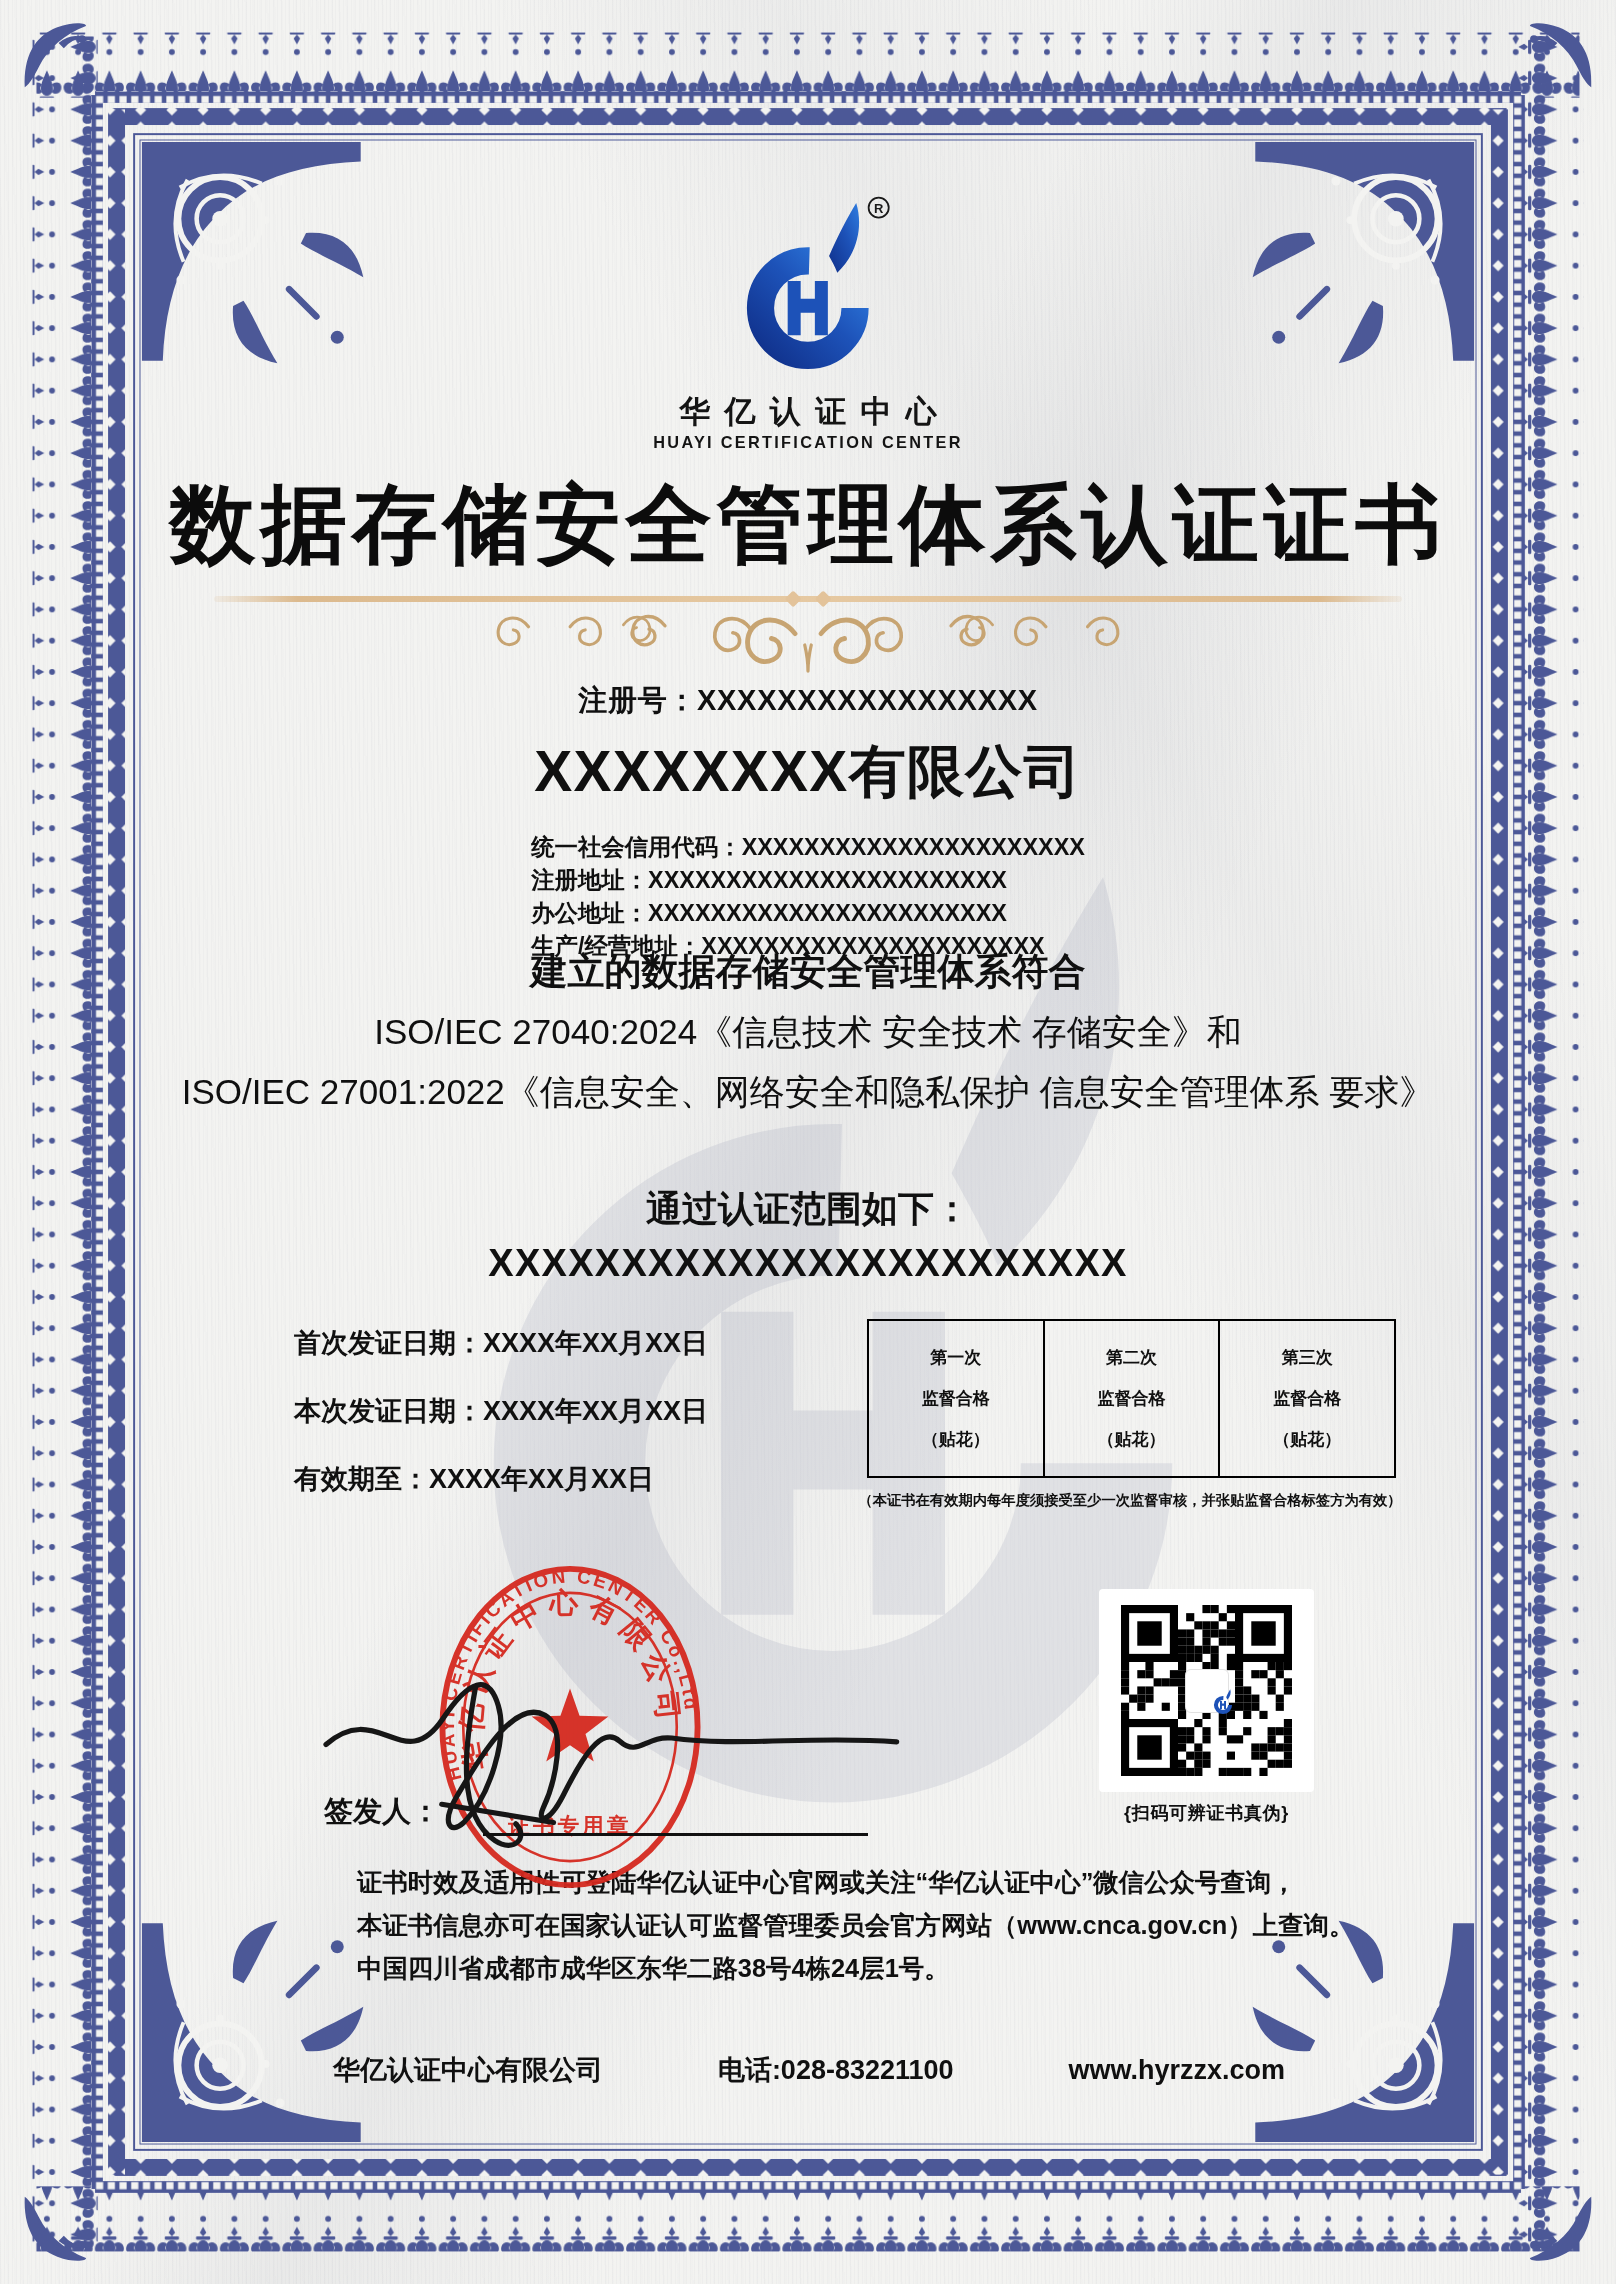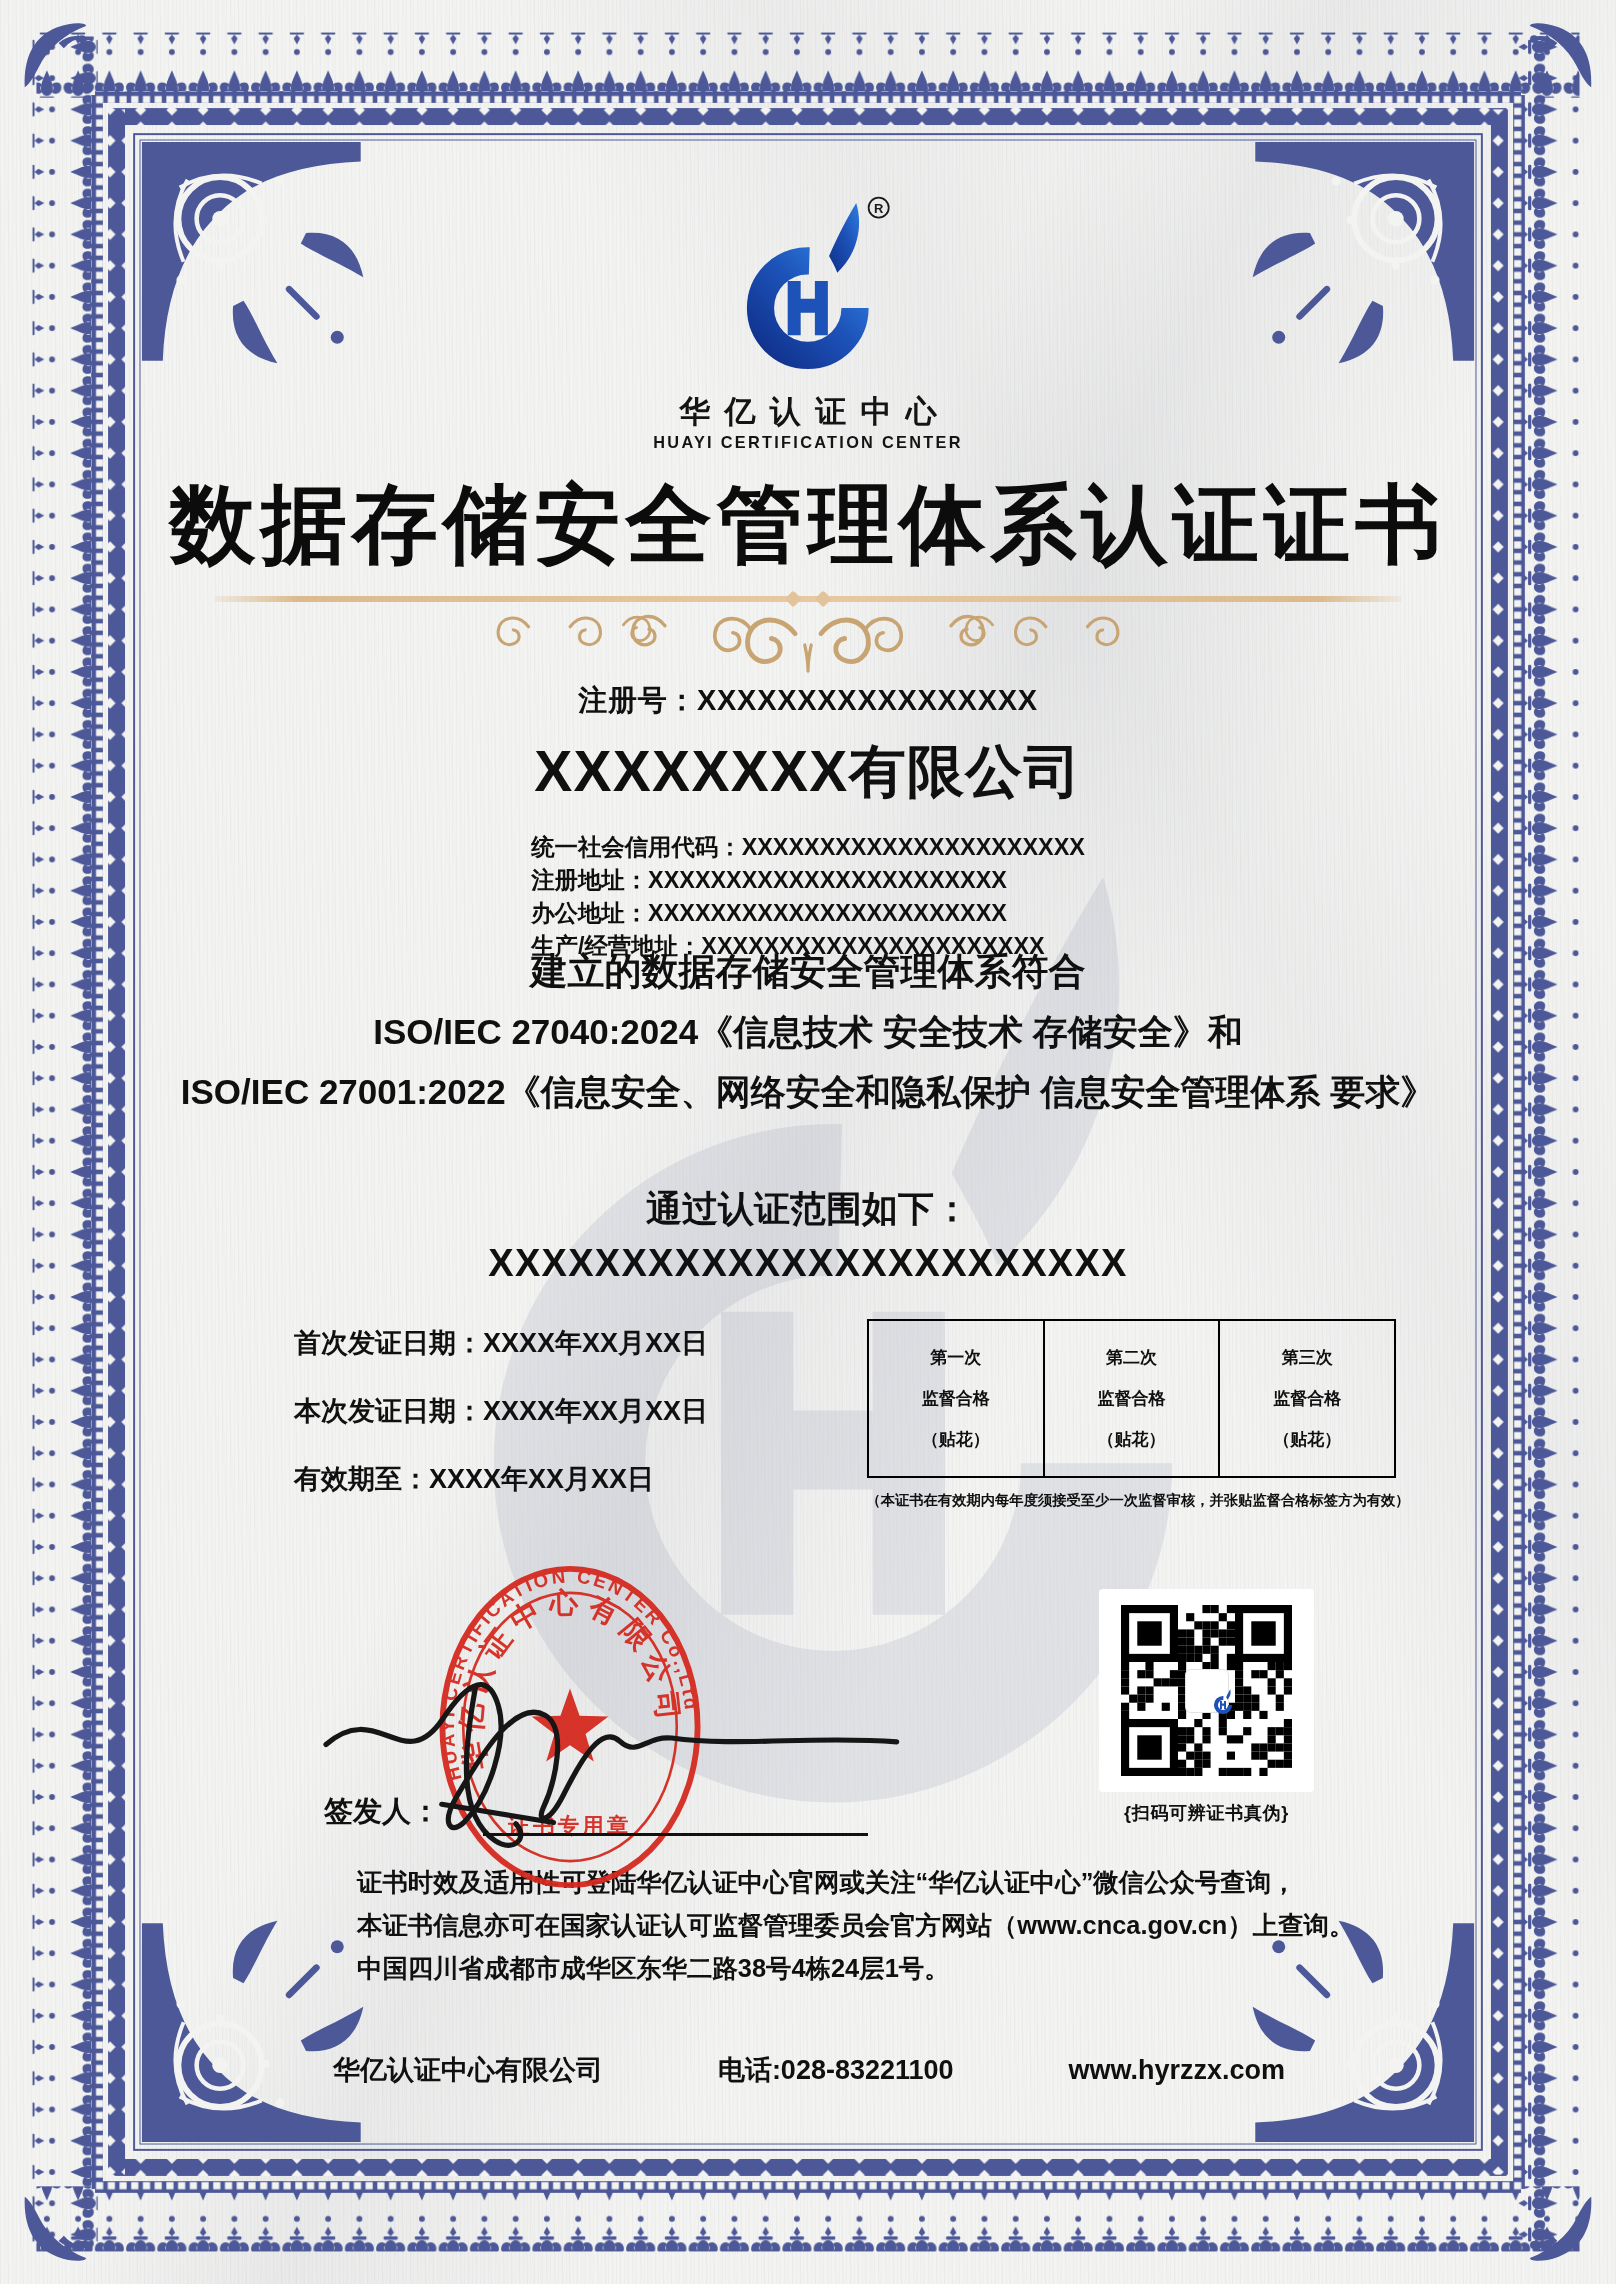--- a/index.html
+++ b/index.html
@@ -45,33 +45,33 @@
   .gold-flourish{top:606px;}
 
   .reg-line{top:681px; font-size:29px; font-weight:700; letter-spacing:0.7px;}
   .company-name{top:734px; font-size:57px; font-weight:700; letter-spacing:1.3px;}
 
   .info-block{top:831px; text-align:left;}
   .info-row{font-size:23.4px; font-weight:700; line-height:33px; white-space:nowrap;}
 
   .compliance{top:942px;}
   .compliance-intro{font-size:37px; font-weight:700; line-height:60px;}
-  .compliance-std{font-size:35px; font-weight:700; line-height:60px; white-space:nowrap;}
+  .compliance-std{font-size:35px; font-weight:400; line-height:60px; white-space:nowrap;}
 
   .scope-heading{top:1185px; font-size:36px; font-weight:700;}
   .scope-value{top:1242px; font-size:38px; font-weight:700; letter-spacing:1.3px;}
 
   .dates-block{left:294px; top:1327px; text-align:left;}
   .date-row{font-size:27px; font-weight:700; line-height:33px; margin-bottom:35px; white-space:nowrap;}
 
   .sup-table{left:867px; top:1319px; width:525px; height:155px; border:2.6px solid #000; display:flex; background:rgba(255,255,255,.0);}
   .sup-cell{flex:1; display:flex; flex-direction:column; align-items:center; justify-content:space-evenly; padding:6.5px 0;}
   .sup-cell + .sup-cell{border-left:2px solid #000;}
   .sup-cell span{font-size:17px; font-weight:700;}
-  .sup-note{left:1130px; transform:translateX(-50%); top:1491px; font-size:14.3px; font-weight:700; white-space:nowrap;margin-left:8px;}
+  .sup-note{left:1130px; transform:translateX(-50%); top:1491px; font-size:14.3px; font-weight:700; white-space:nowrap;}
 
   .seal-svg{left:381px; top:1561px; z-index:4;}
   .signature-svg{left:280px; top:1608px; z-index:5;}
   .issuer-line{left:324px; top:1792px; font-size:29px; font-weight:700; z-index:6;}
   .issuer-underline{left:483px; top:1833px; width:385px; height:2.6px; background:#111; z-index:6;}
 
   .qr-block{left:1099px; top:1589px; width:215px; text-align:center;}
   .qr-pad{position:relative; width:215px; height:203px; background:#ffffff; border-radius:3.9px;}
   .qr-pad svg{position:absolute; left:22px; top:16.3px;}
   .qr-logo{position:absolute; left:50%; top:50%; transform:translate(-50%,-50%); width:42px; height:42px;

